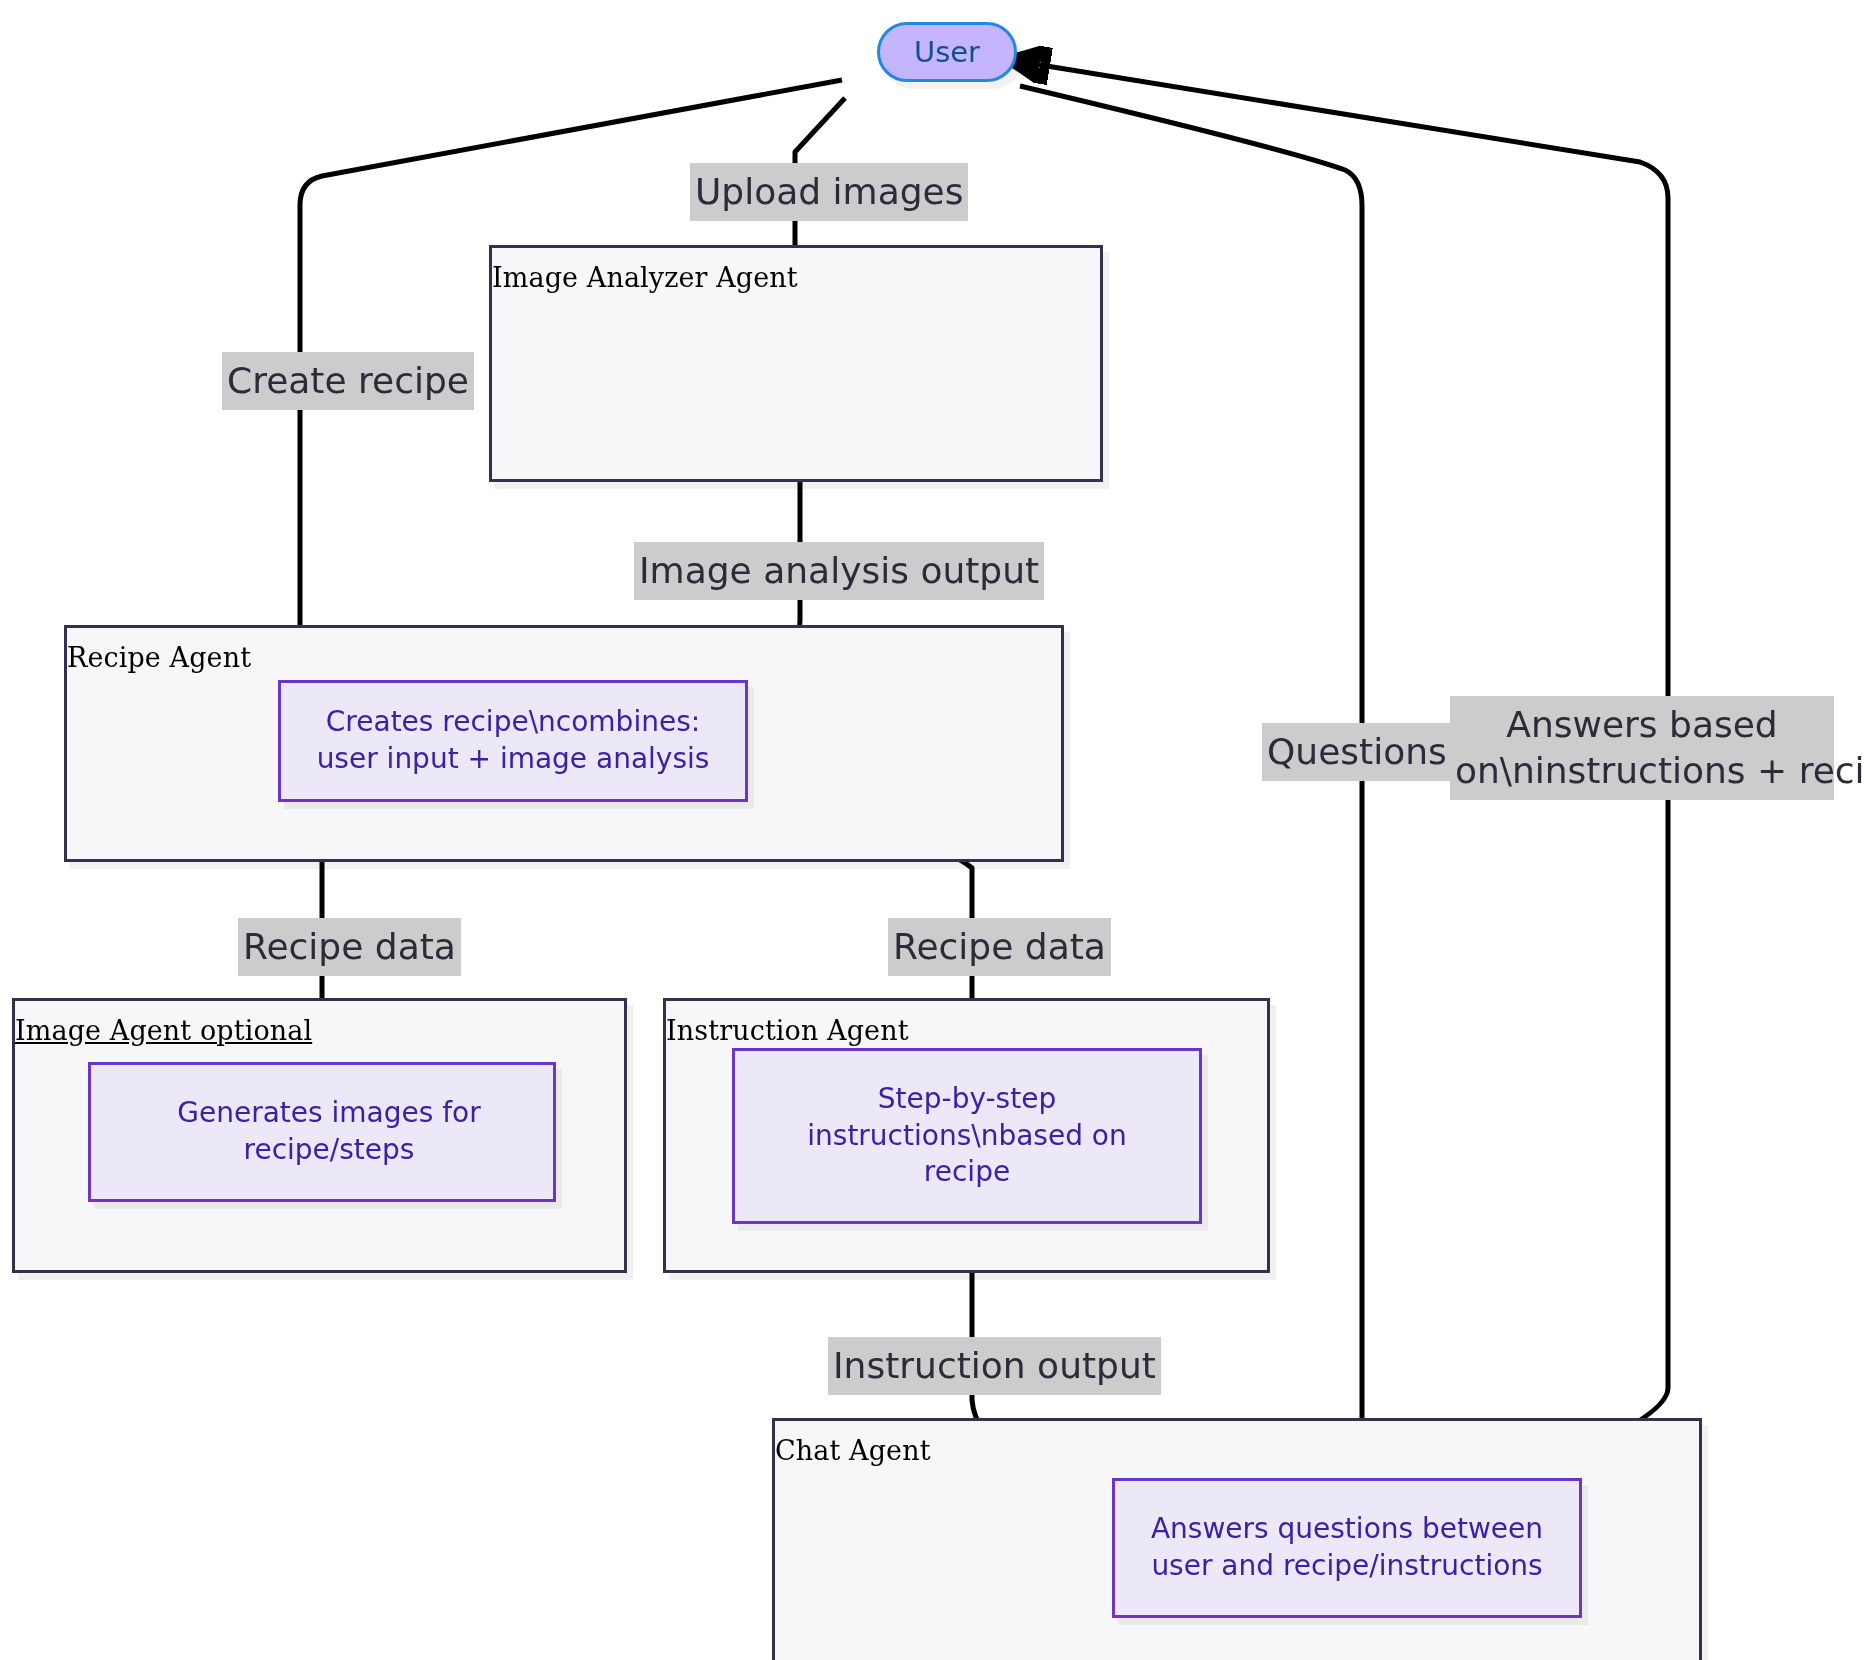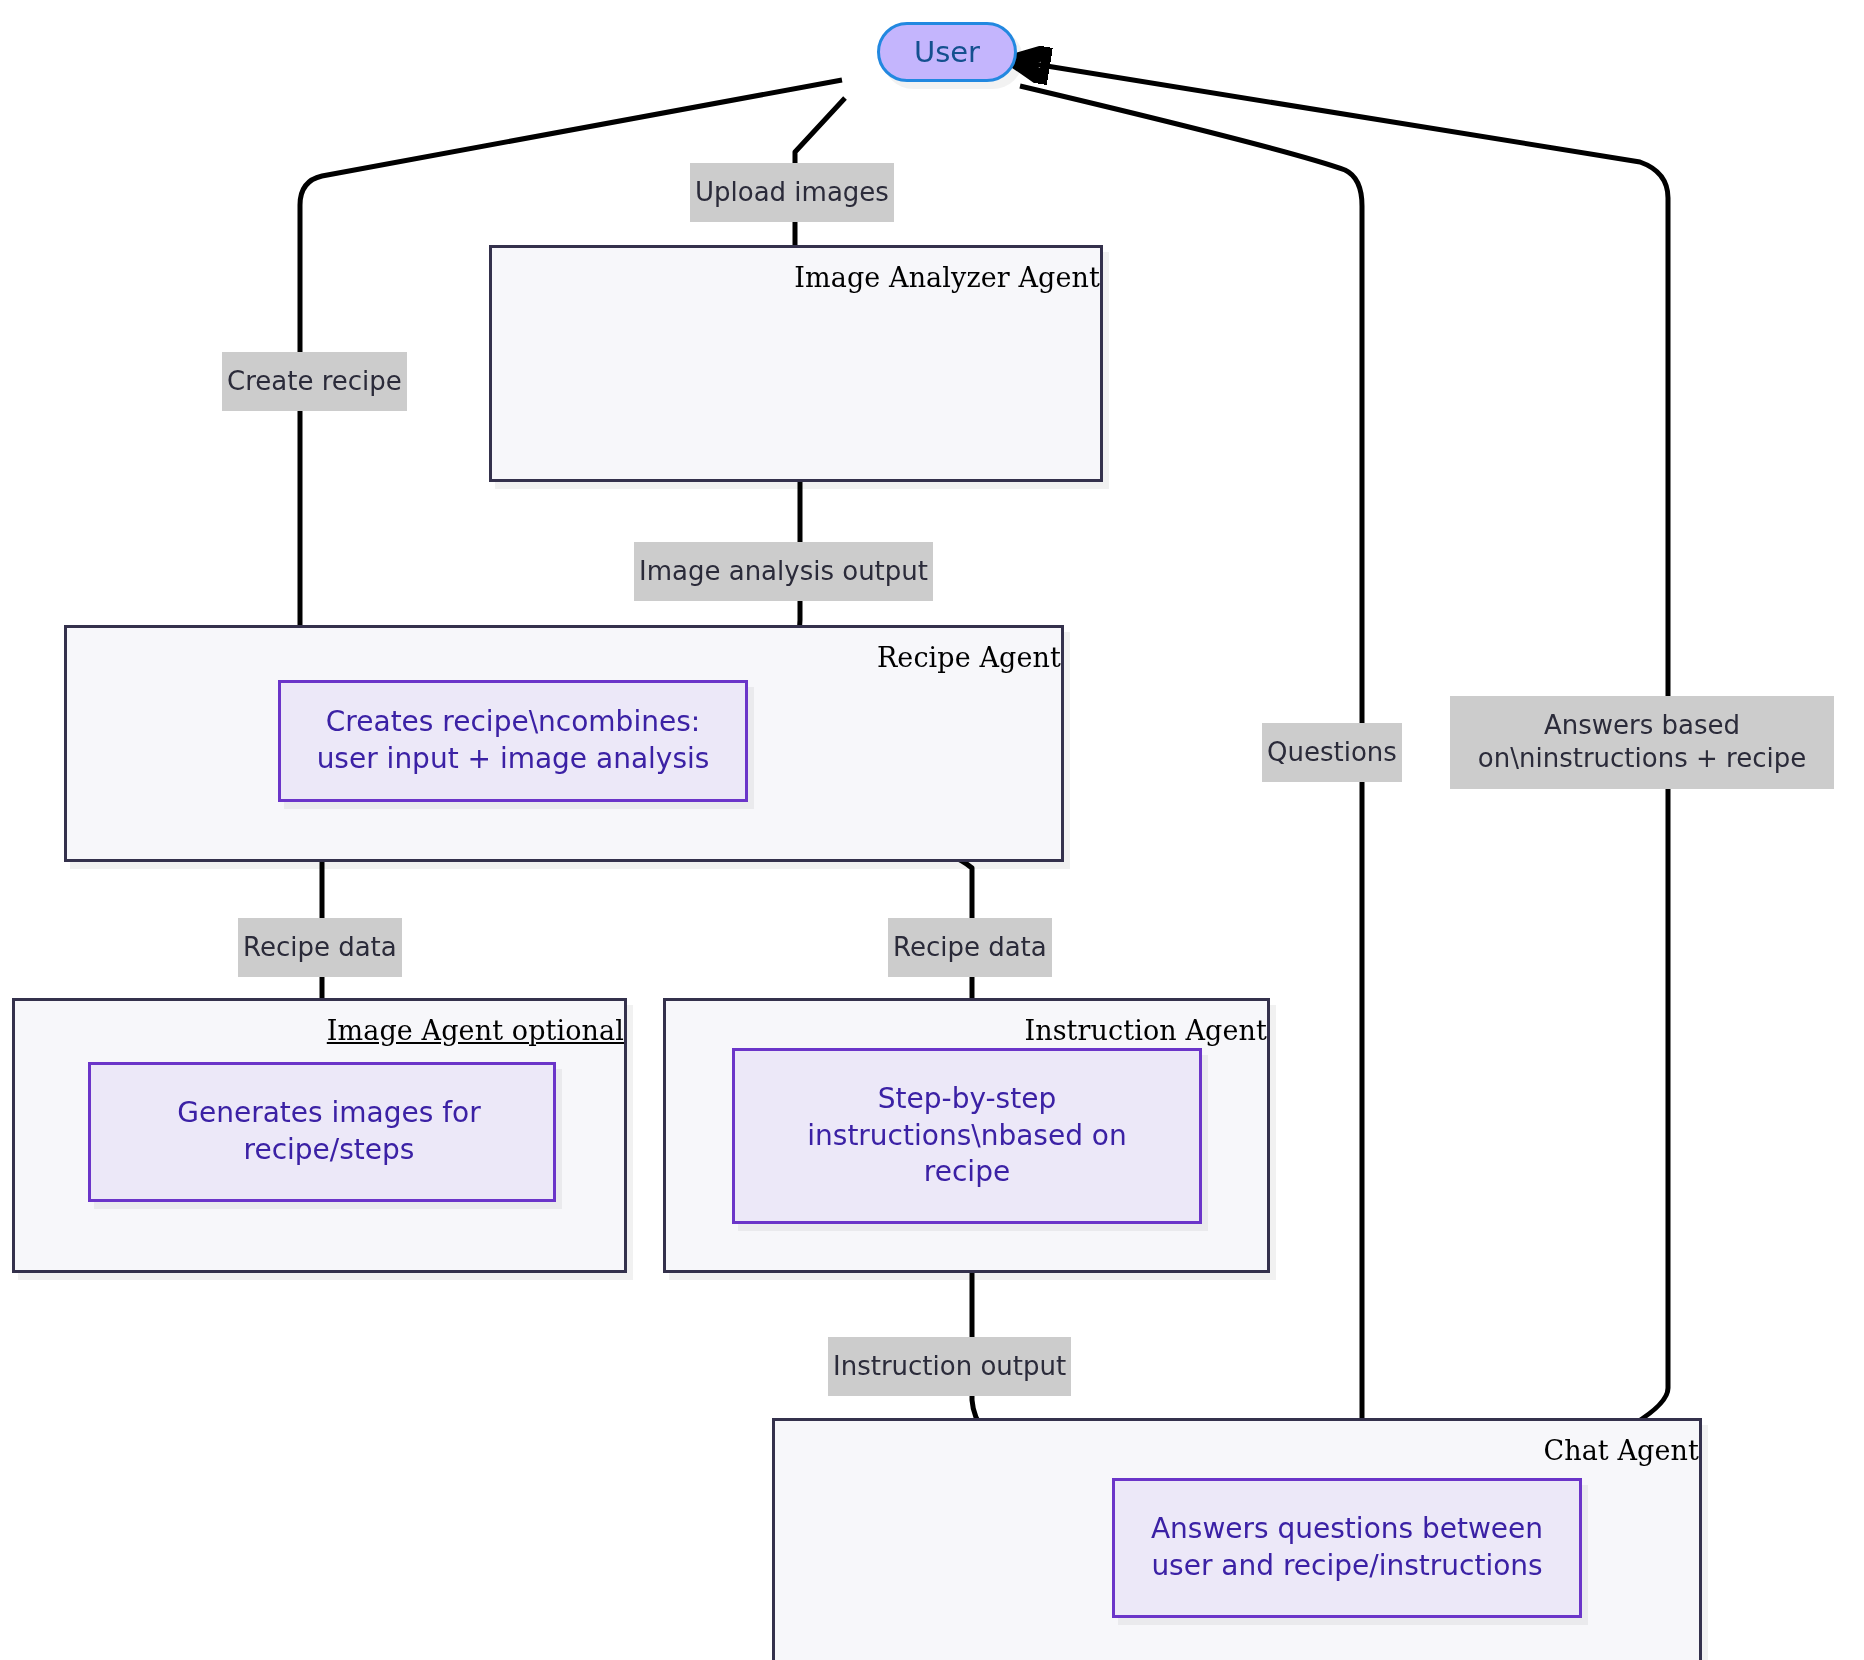--- a/index.html
+++ b/index.html
@@ -4,39 +4,39 @@
 <style>
   html,body{margin:0;padding:0;background:#ffffff;}
   #stage{position:relative;width:1864px;height:1660px;background:#ffffff;
          font-family:"DejaVu Sans","Liberation Sans",sans-serif;overflow:hidden;}
   svg.edges{position:absolute;left:0;top:0;width:1864px;height:1660px;overflow:visible;}
   svg.edges path{fill:none;stroke:#000000;stroke-width:5;stroke-linecap:butt;stroke-linejoin:round;}
 
   
   .cluster{position:absolute;background:#f7f7fa;border:3.5px solid #34314c;
            box-shadow:6px 7px 0 0 rgba(0,0,0,0.055);box-sizing:border-box;}
-  .cluster-title{position:absolute;left:0;right:0;text-align:right;
+  .cluster-title{position:absolute;left:0;right:0;text-align:left;
                  font-family:"DejaVu Serif","Liberation Serif",serif;
                  font-size:27px;color:#000000;white-space:nowrap;letter-spacing:.1px;}
 
   
   .pnode{position:absolute;background:#ece8f8;border:3.5px solid #6b35c9;
          box-shadow:6px 7px 0 0 rgba(0,0,0,0.05);box-sizing:border-box;
          display:flex;align-items:center;justify-content:center;text-align:center;
          color:#3b21a5;font-size:28px;line-height:1.32;padding:6px 14px;}
 
   
   .unode{position:absolute;background:#c4b5fd;border:3.5px solid #2288e0;
          border-radius:32px;box-shadow:6px 7px 0 0 rgba(0,0,0,0.05);
          box-sizing:border-box;display:flex;align-items:center;justify-content:center;
          color:#14508f;font-size:29px;}
 
   
-  .elabel{position:absolute;background:#cccccc;color:#2b2b3a;font-size:26px;
-          line-height:1.28;padding:13px 5px;white-space:pre;text-align:center;}
+  .elabel{position:absolute;background:#cccccc;color:#2b2b3a;font-size:36px;
+          line-height:1.28;padding:6px 5px;white-space:pre;text-align:center;}
 </style>
 </head>
 <body>
 
 <div id="stage">
 
   <svg class="edges" viewBox="0 0 1864 1660">
     <defs>
       <marker id="arrow" viewBox="0 0 12 12" refX="9" refY="6" markerWidth="7.5" markerHeight="7.5" orient="auto-start-reverse">
         <path d="M0.5,1 L11,6 L0.5,11 z" fill="#000000" stroke="none" stroke-width="0"></path>

